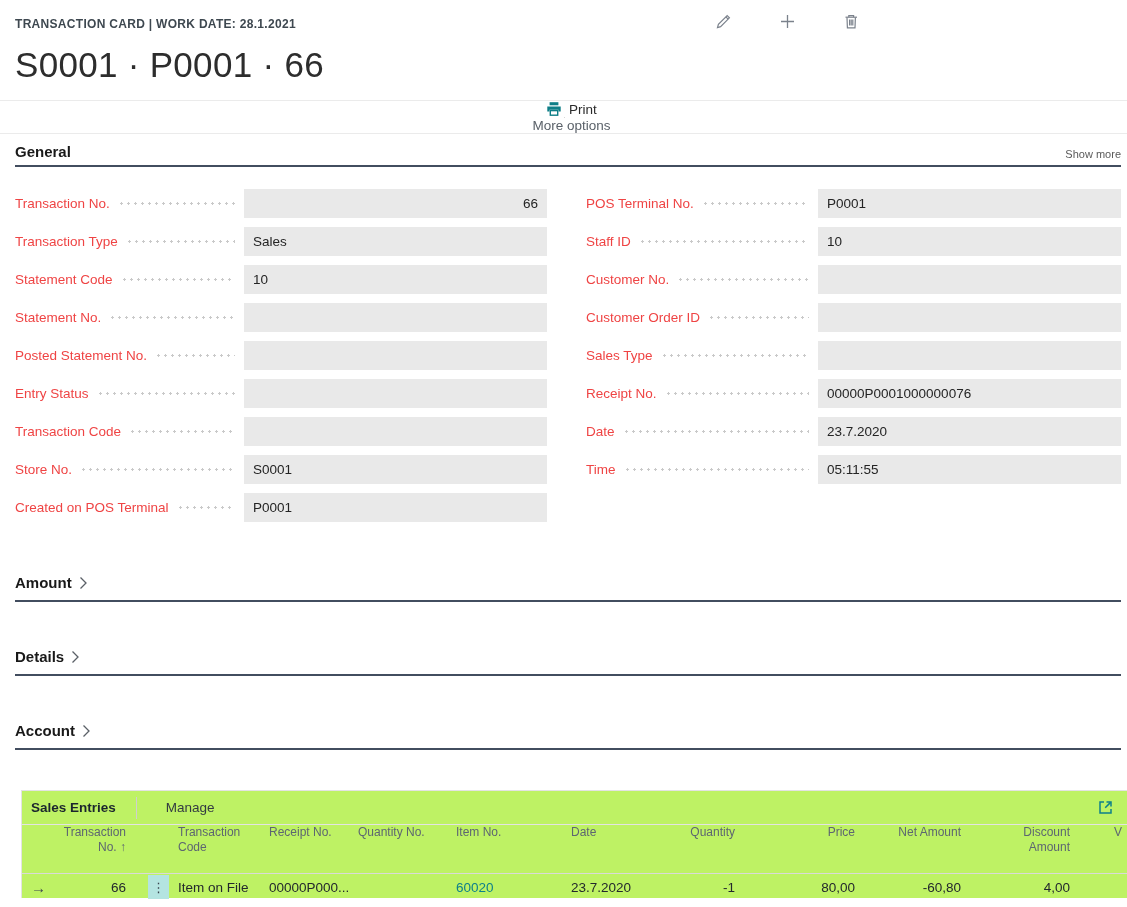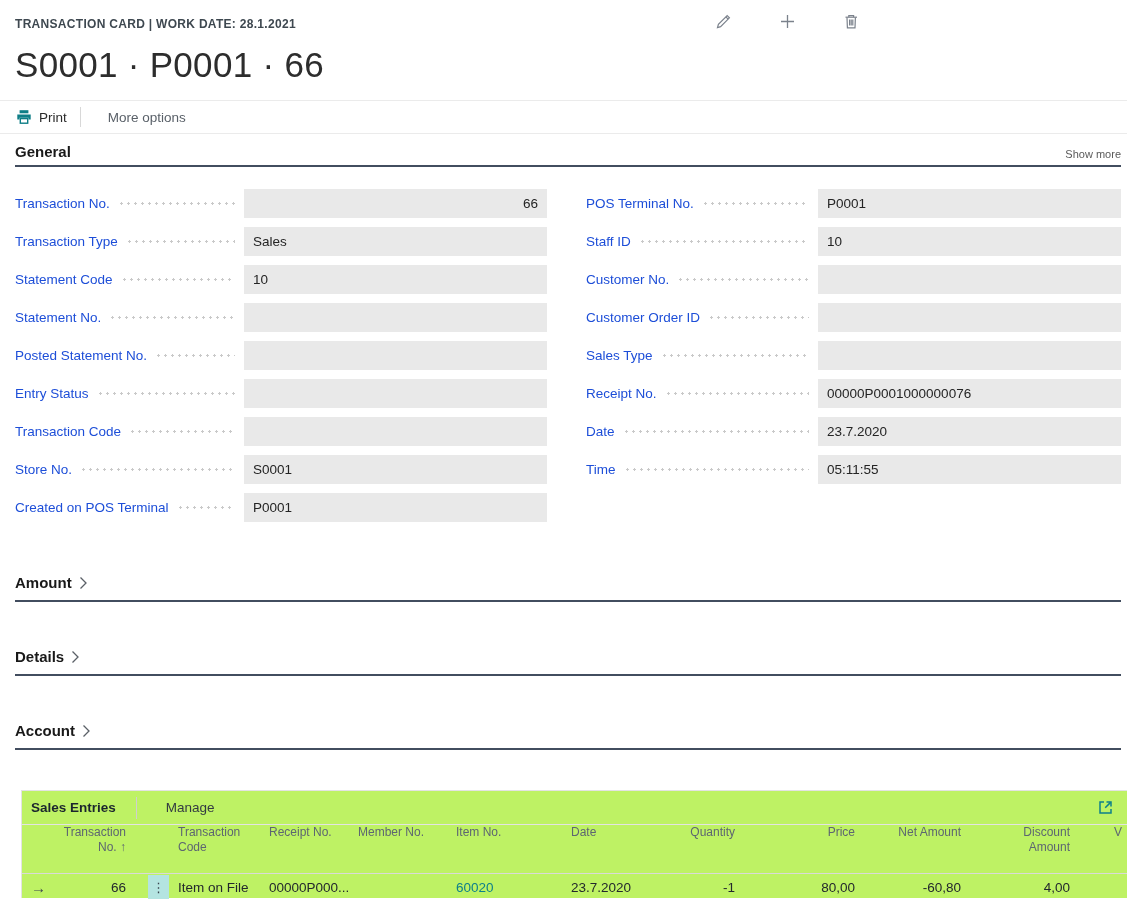--- a/index.html
+++ b/index.html
@@ -10,32 +10,32 @@
     -webkit-font-smoothing:antialiased; color:#252525;
   }
   
   .caption-row { padding:14px 0 0 15px; }
   .caption { font-size:12px; font-weight:700; letter-spacing:.3px; color:#3e4850; }
   .top-icons { position:absolute; top:12px; left:714px; display:flex; gap:46px; }
   .top-icons .icon-btn { width:18px; height:18px; cursor:pointer; display:flex; align-items:center; justify-content:center; }
   .page-title { margin:12px 0 0 15px; font-size:35px; font-weight:300; color:#2d2d2d; letter-spacing:.3px; line-height:42px; }
   .hr1 { margin-top:14px; border-top:1px solid #ebebeb; }
   
-  .action-bar { height:33px; display:flex; align-items:center; padding-left:16px; border-bottom:1px solid #ebebeb; }
+  .action-bar { height:33px; display:flex; align-items:center; padding-left:16px; border-bottom:1px solid #ebebeb;flex-direction:column; }
   .print-btn { display:flex; align-items:center; gap:7px; font-size:13.5px; color:#2b2b2b; cursor:pointer; }
   .vsep { width:1px; height:20px; background:#d8d8d8; margin:0 27px 0 13px; }
   .more-options { font-size:13.5px; color:#5a6169; cursor:pointer; }
   
   .content { margin:0 6px 0 15px; }
   .section-head { display:flex; justify-content:space-between; align-items:flex-end; padding:9px 0 5px 0; border-bottom:2px solid #424d5f; }
   .section-title { font-size:15px; font-weight:700; color:#191919; }
   .show-more { font-size:11px; color:#595959; cursor:pointer; }
   .fields { display:grid; grid-template-columns:532px 535px; column-gap:39px; margin-top:17px; }
   .field-row { display:flex; align-items:center; height:38px; }
-  .field-label { font-size:13.5px; color:#1d4ed8; white-space:nowrap; flex:0 0 auto; }
+  .field-label { font-size:13.5px; color:#ef4444; white-space:nowrap; flex:0 0 auto; }
   .leader { flex:1 1 auto; height:3px; margin:0 9px 0 8px;
     background-image:radial-gradient(circle, #c9c9c9 1.1px, transparent 1.4px);
     background-size:7px 3px; background-position:left center; background-repeat:repeat-x; }
   .field-box { flex:0 0 303px; height:29px; background:#e9e9e9; display:flex; align-items:center;
     padding:0 9px; font-size:13.5px; color:#242424; overflow:hidden; white-space:nowrap; }
   .field-box.num { justify-content:flex-end; }
   
   .fold { margin:0 6px 0 15px;text-align:right; }
   .fold.first { margin-top:46px; }
   .fold.next  { margin-top:44px; }
@@ -266,21 +266,21 @@
         <line x1="8.2" y1="8.8" x2="13.6" y2="3.4"></line>
       </svg>
     </span>
   </div>
 
   <div class="grid-header">
     <div class="c-sel"></div>
     <div class="c-txnno">Transaction No. ↑</div>
     <div class="c-code">Transaction Code</div>
     <div class="c-receipt">Receipt No.</div>
-    <div class="c-barcode">Member No.</div>
+    <div class="c-barcode">Quantity No.</div>
     <div class="c-item">Item No.</div>
     <div class="c-date">Date</div>
     <div class="c-qty">Quantity</div>
     <div class="c-price">Price</div>
     <div class="c-net">Net Amount</div>
     <div class="c-disc"><span class="hdr-narrow">Discount Amount</span></div>
     <div class="c-vat">V</div>
   </div>
 
   <div class="grid-row">

